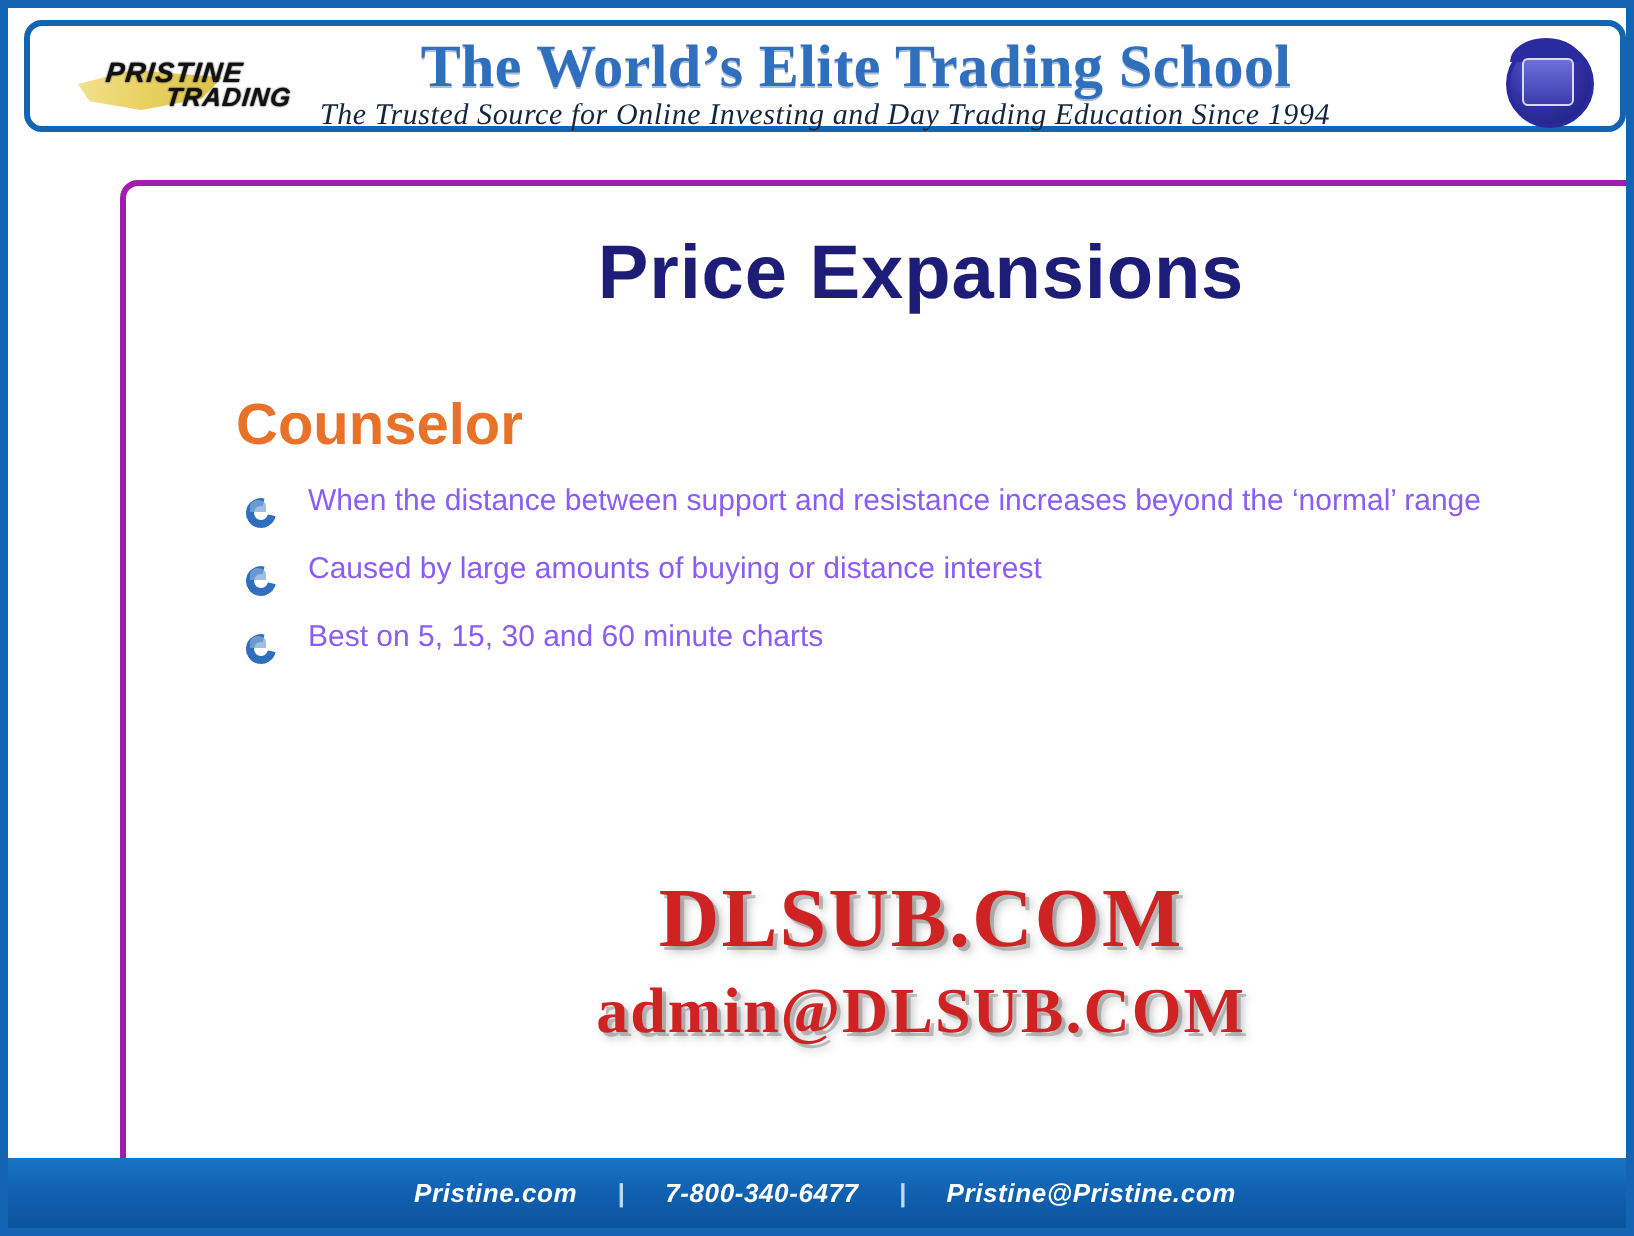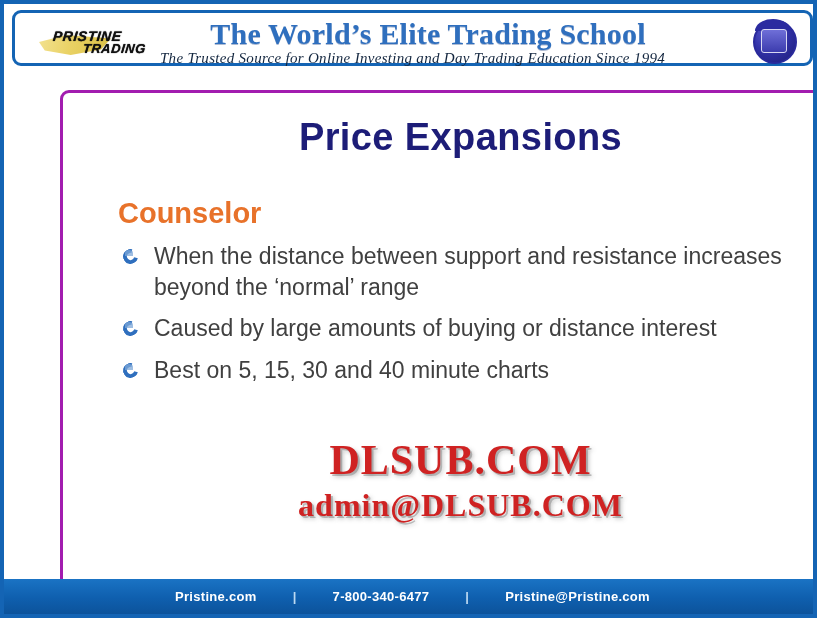--- a/index.html
+++ b/index.html
@@ -194,23 +194,23 @@
     content: "";
     position: absolute;
     left: 2px; top: 1px;
     width: 8px; height: 6px;
     border-radius: 50% 50% 0 0;
     background: #7fa8d8;
     opacity: .75;
   }
   .bullet-text {
     font-family: "Liberation Sans", sans-serif;
-    font-size: 23px;
+    font-size: 15px;
     line-height: 1.33;
-    color: #404040;
+    color: #8b5cf6;
     max-width: 640px;
   }
 
   
   .watermark {
     position: absolute;
     left: 0; right: 0;
     top: 342px;
     text-align: center;
     pointer-events: none;
@@ -238,26 +238,27 @@
     width: 817px;
     height: 35px;
     background: linear-gradient(180deg, #1a73c4 0%, #0f5fae 55%, #0c539b 100%);
     display: flex;
     align-items: center;
     justify-content: center;
   }
   .footer-inner {
     display: flex;
     align-items: flex-end;
-    gap: 16px;
+    gap: 0;
     font-family: "Liberation Sans", sans-serif;
     font-size: 13px;
     font-weight: bold;
     color: #ffffff;
     letter-spacing: .3px;
+    font-style: italic;
   }
   .footer-sep {
     color: #bcd9f2;
     padding: 0 20px;
     font-weight: bold;
   }
 </style>
 </head>
 <body>
 
@@ -291,21 +292,21 @@
       <div class="bullet-row">
         <span class="bullet-mark"></span>
         <span class="bullet-text">When the distance between support and resistance increases beyond the ‘normal’ range</span>
       </div>
       <div class="bullet-row">
         <span class="bullet-mark"></span>
         <span class="bullet-text">Caused by large amounts of buying or distance interest</span>
       </div>
       <div class="bullet-row">
         <span class="bullet-mark"></span>
-        <span class="bullet-text">Best on 5, 15, 30 and 40 minute charts</span>
+        <span class="bullet-text">Best on 5, 15, 30 and 60 minute charts</span>
       </div>
     </div>
 
     <div class="watermark">
       <div class="wm-line line1">DLSUB.COM</div>
       <div class="wm-line line2">admin@DLSUB.COM</div>
     </div>
   </div>
 
   <div class="footer">

